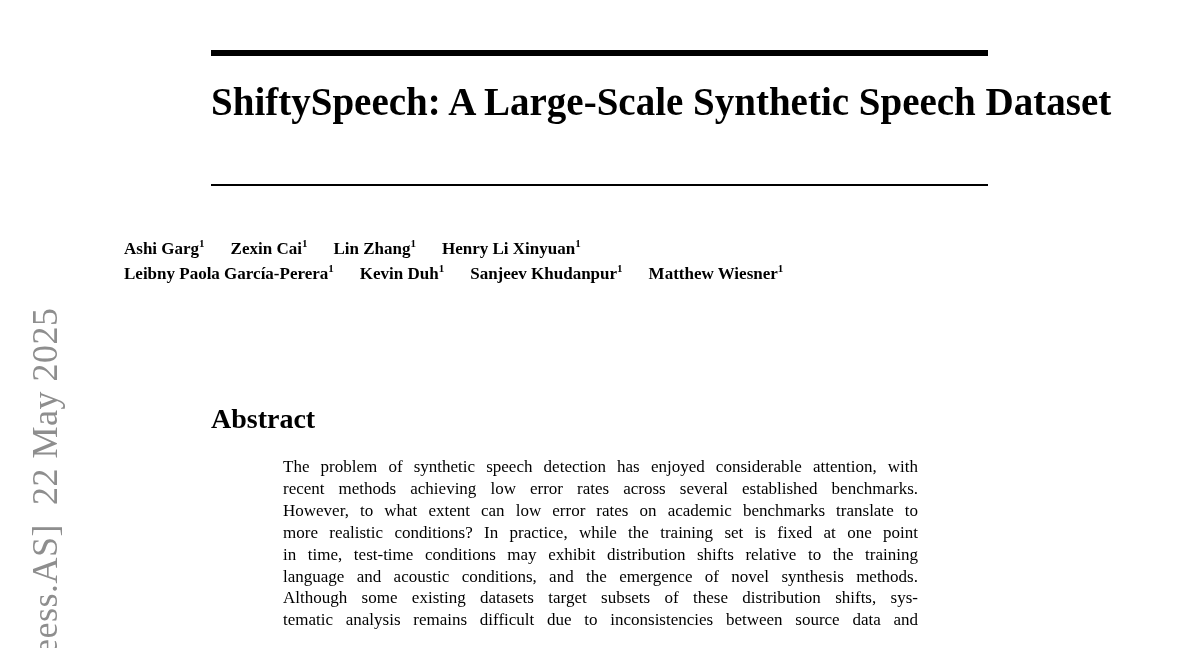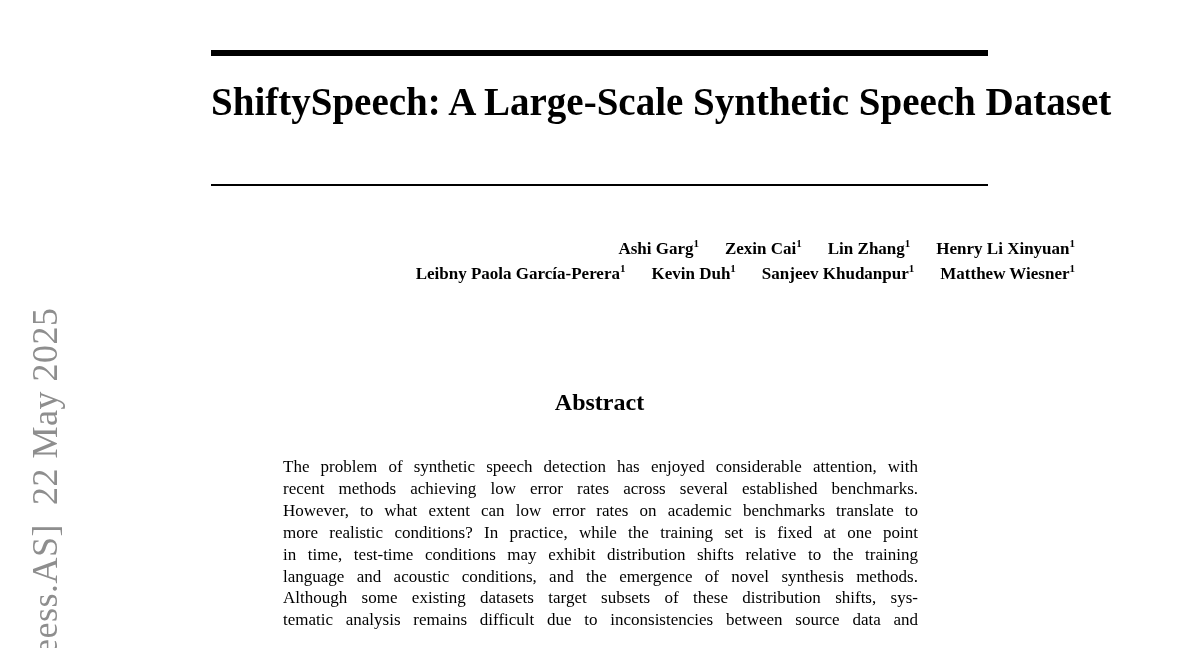--- a/index.html
+++ b/index.html
@@ -61,21 +61,21 @@
     line-height: 38px;
   }
   .title-line { white-space: nowrap; }
 
   
   .authors-block {
     position: absolute;
     left: 111px;
     top: 236px;
     width: 977px;
-    text-align: right;
+    text-align: left;
     font-weight: bold;
     font-size: 17px;
     line-height: 25px;
   }
   .author-row { white-space: nowrap; }
   .author { margin: 0 13px; }
   sup {
     font-size: 11px;
     line-height: 0;
   }
@@ -88,25 +88,24 @@
     width: 777px;
     text-align: center;
     font-size: 17px;
     line-height: 22px;
   }
 
   
   .abstract-heading {
     position: absolute;
     left: 211px;
-    top: 390px;
+    top: 407px;
     width: 777px;
-    text-align: center;
     font-weight: bold;
-    font-size: 24px;
+    font-size: 28px;
     line-height: 24px;
   }
   .abstract-body {
     position: absolute;
     left: 283px;
     top: 456px;
     width: 635px;
     font-size: 17px;
     line-height: 21.9px;
   }

